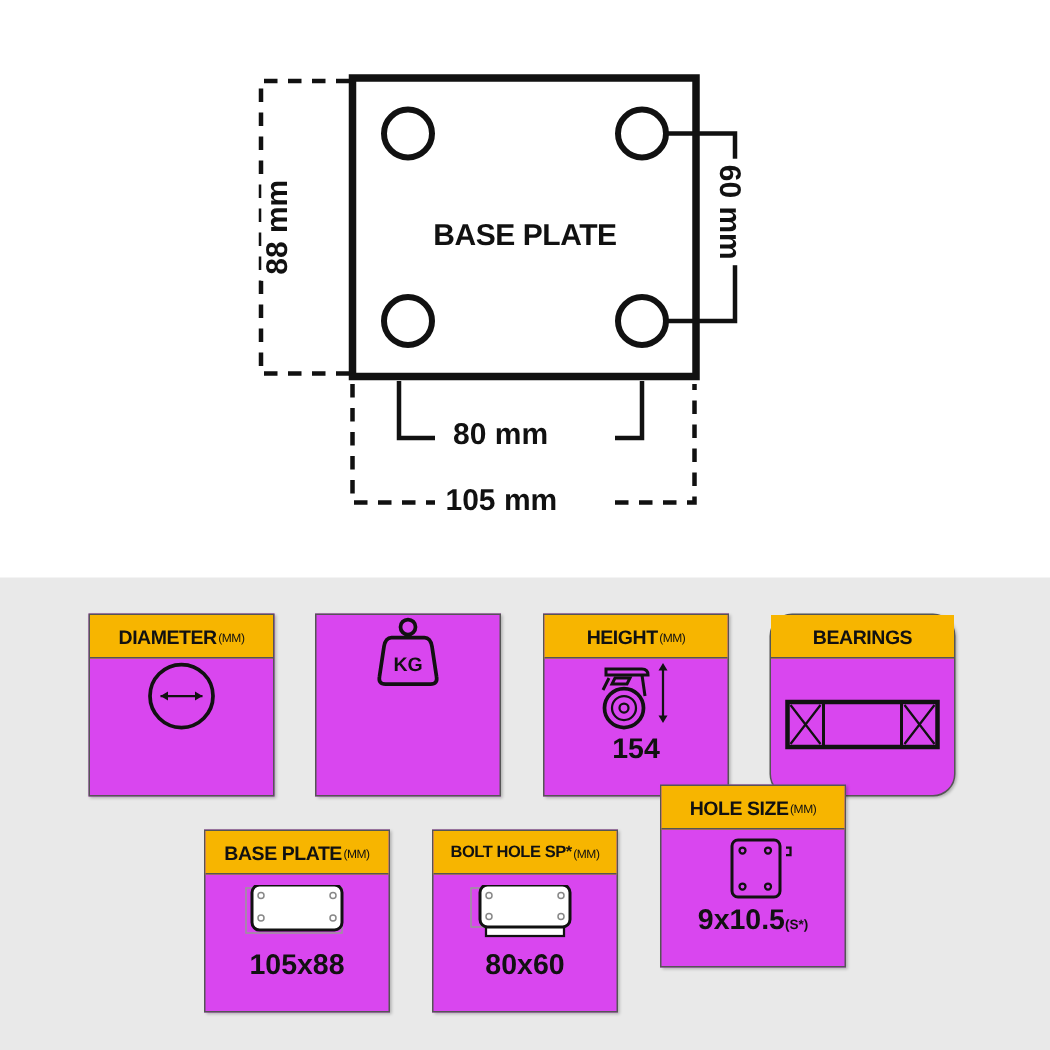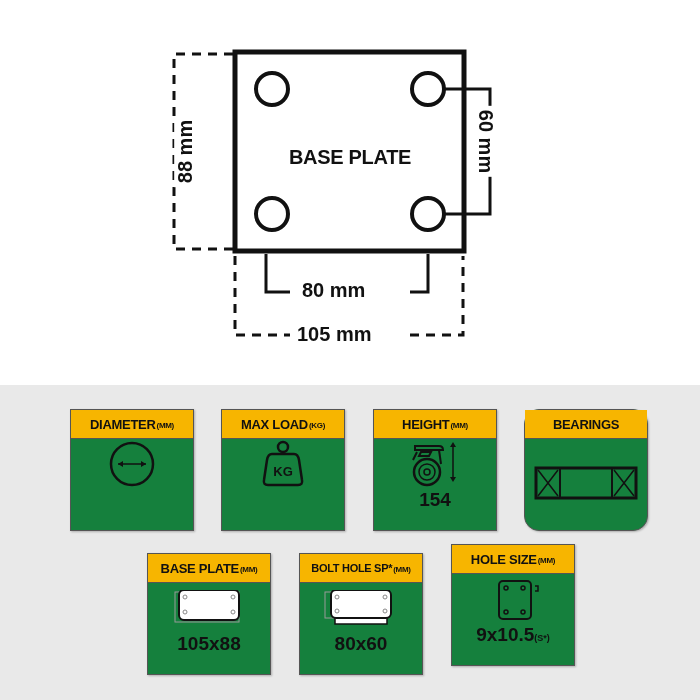--- a/index.html
+++ b/index.html
@@ -9,26 +9,26 @@
   .bottom { position:absolute; left:0; top:385px; width:700px; height:315px; background:#e9e9e9; }
   .diagram { position:absolute; left:0; top:0; }
   .plate-label { position:absolute; left:236px; top:146px; width:228px; text-align:center;
                  font-weight:900; font-size:20px; letter-spacing:-0.3px; }
   .dim { position:absolute; font-weight:900; font-size:20px; background:#fff; padding:0 4px; white-space:nowrap; }
   .dim-80 { left:298px; top:279px; }
   .dim-105 { left:293px; top:323px; }
   .dim-88 { left:150px; top:140px; transform:rotate(-90deg); transform-origin:center; }
   .dim-60 { left:450px; top:130px; transform:rotate(90deg); transform-origin:center; }
 
-  .card { position:absolute; width:124px; height:122px; background:#15803d;
-          border:1.5px solid #555; box-shadow:1px 1px 2px rgba(0,0,0,0.25); box-sizing:border-box;margin-left:11px; }
+  .card { position:absolute; width:124px; height:122px; background:#d946ef;
+          border:1.5px solid #555; box-shadow:1px 1px 2px rgba(0,0,0,0.25); box-sizing:border-box; }
   .card-head { height:28px; background:#f7b500; border-bottom:1.5px solid #555; display:flex;
                align-items:center; justify-content:center; font-weight:900; font-size:13px;
                white-space:nowrap; letter-spacing:-0.3px; }
-  .card-head .unit { font-size:8px; font-weight:700; margin-left:1px; margin-top:3px; }
+  .card-head .unit { font-size:8px; font-weight:400; margin-left:1px; margin-top:3px; }
   .card-icon { height:50px; display:flex; align-items:center; justify-content:center; }
   .card-value { text-align:center; font-weight:900; font-size:19px; line-height:22px; }
   .card-value .small { font-size:9px; }
 </style>
 </head>
 <body>
 
 <div class="top">
   <svg class="diagram" width="700" height="385">
 
@@ -64,24 +64,20 @@
   <div class="card-icon">
     <svg width="46" height="46">
         <circle cx="23" cy="23" r="21" fill="none" stroke="#111" stroke-width="2.5"></circle>
       <line x1="9" y1="23" x2="37" y2="23" stroke="#111" stroke-width="1.5"></line>
       <path d="M9 23 l5 -3 v6z M37 23 l-5 -3 v6z" fill="#111"></path>
       </svg>
   </div>
 </div>
 
 <div class="card" style="left:210px; top:409px;">
-  <div class="card-head">
-    <span>MAX LOAD</span>
-      <span class="unit">(KG)</span>
-  </div>
   <div class="card-icon">
     <svg width="46" height="48">
         <circle cx="23" cy="7" r="5" fill="none" stroke="#111" stroke-width="2.5"></circle>
       <path d="M12 14 H34 Q38 14 39 20 L42 40 Q43 45 38 45 H8 Q3 45 4 40 L7 20 Q8 14 12 14Z" fill="none" stroke="#111" stroke-width="2.5"></path>
       <text x="23" y="36" text-anchor="middle" font-family="Liberation Sans, sans-serif" font-weight="900" font-size="13" fill="#111">KG</text>
       </svg>
   </div>
 </div>
 
 <div class="card" style="left:362px; top:409px;">
@@ -148,21 +144,21 @@
       <rect x="10" y="0" width="60" height="28" rx="5" fill="#fff" stroke="#111" stroke-width="2"></rect>
       <circle cx="16" cy="7" r="2" fill="none" stroke="#888"></circle>
         <circle cx="64" cy="7" r="2" fill="none" stroke="#888"></circle>
       <circle cx="16" cy="21" r="2" fill="none" stroke="#888"></circle>
         <circle cx="64" cy="21" r="2" fill="none" stroke="#888"></circle>
     </svg>
   </div>
   <div class="card-value">80x60</div>
 </div>
 
-<div class="card" style="left:440px; top:544px;">
+<div class="card" style="left:440px; top:523px;">
   <div class="card-head">
     <span>HOLE SIZE</span>
       <span class="unit">(MM)</span>
   </div>
   <div class="card-icon">
     <svg width="60" height="44">
       <rect x="16" y="4" width="32" height="38" rx="4" fill="none" stroke="#111" stroke-width="2"></rect>
       <circle cx="23" cy="11" r="2" fill="none" stroke="#111" stroke-width="1.5"></circle>
         <circle cx="40" cy="11" r="2" fill="none" stroke="#111" stroke-width="1.5"></circle>
       <circle cx="23" cy="35" r="2" fill="none" stroke="#111" stroke-width="1.5"></circle>

